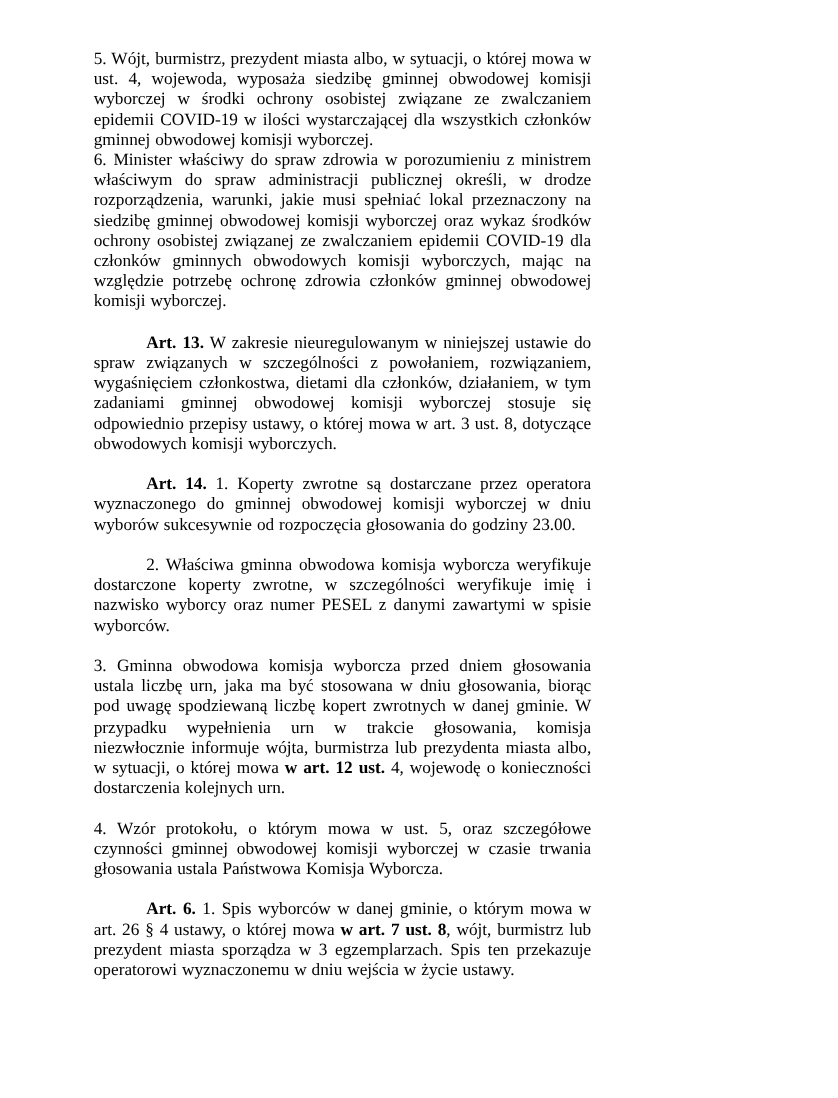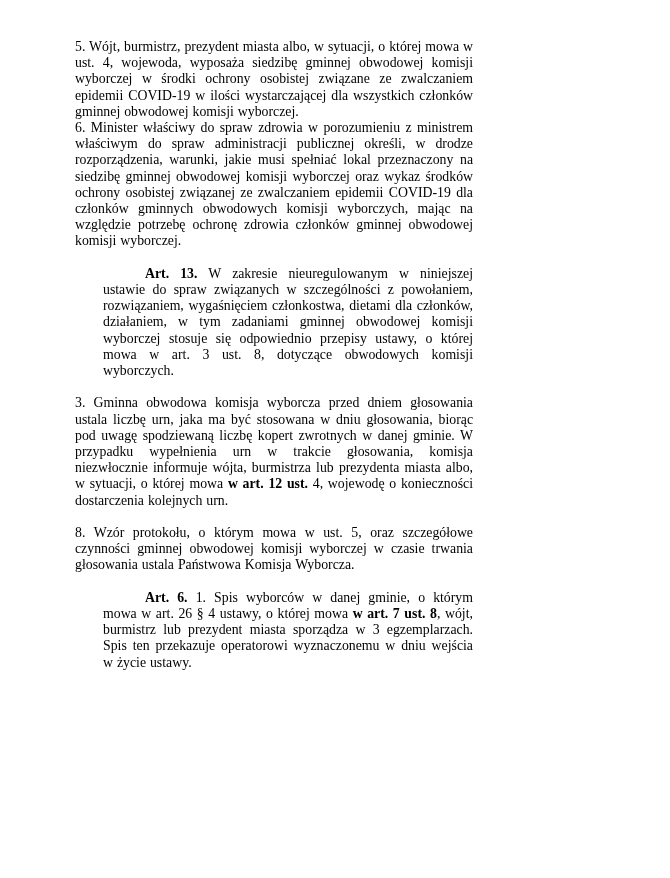--- a/index.html
+++ b/index.html
@@ -19,28 +19,30 @@
     background: #ffffff;
   }
   .doc p {
     margin: 0;
     font-size: 13.8px;
     line-height: 16.2px;
     text-align: justify;
     word-spacing: 0.5px;
   }
   .doc p.gap { margin-top: 16.2px; }
-  .doc p.indent { text-indent: 42px; margin-left: 28px; }
+  .doc p.indent { text-indent: 42px; }
   .doc b { font-weight: bold; }
 </style>
 </head>
 <body>
 
 <main class="page">
   <div class="doc" id="doc-body">
       <p><span>5. Wójt, burmistrz, prezydent miasta albo, w sytuacji, o której mowa w ust. 4, wojewoda, wyposaża siedzibę gminnej obwodowej komisji wyborczej w środki ochrony osobistej związane ze zwalczaniem epidemii COVID-19 w ilości wystarczającej dla wszystkich członków gminnej obwodowej komisji wyborczej.</span></p>
       <p><span>6. Minister właściwy do spraw zdrowia w porozumieniu z ministrem właściwym do spraw administracji publicznej określi, w drodze rozporządzenia, warunki, jakie musi spełniać lokal przeznaczony na siedzibę gminnej obwodowej komisji wyborczej oraz wykaz środków ochrony osobistej związanej ze zwalczaniem epidemii COVID-19 dla członków gminnych obwodowych komisji wyborczych, mając na względzie potrzebę ochronę zdrowia członków gminnej obwodowej komisji wyborczej.</span></p>
       <p class="indent gap"><b>Art. 13.</b><span> W zakresie nieuregulowanym w niniejszej ustawie do spraw związanych w szczególności z powołaniem, rozwiązaniem, wygaśnięciem członkostwa, dietami dla członków, działaniem, w tym zadaniami gminnej obwodowej komisji wyborczej stosuje się odpowiednio przepisy ustawy, o której mowa w art. 3 ust. 8, dotyczące obwodowych komisji wyborczych.</span></p>
+      <p class="indent gap"><b>Art. 14.</b><span> 1. Koperty zwrotne są dostarczane przez operatora wyznaczonego do gminnej obwodowej komisji wyborczej w dniu wyborów sukcesywnie od rozpoczęcia głosowania do godziny 23.00.</span></p>
+      <p class="indent gap"><span>2. Właściwa gminna obwodowa komisja wyborcza weryfikuje dostarczone koperty zwrotne, w szczególności weryfikuje imię i nazwisko wyborcy oraz numer PESEL z danymi zawartymi w spisie wyborców.</span></p>
       <p class="gap"><span>3. Gminna obwodowa komisja wyborcza przed dniem głosowania ustala liczbę urn, jaka ma być stosowana w dniu głosowania, biorąc pod uwagę spodziewaną liczbę kopert zwrotnych w danej gminie. W przypadku wypełnienia urn w trakcie głosowania, komisja niezwłocznie informuje wójta, burmistrza lub prezydenta miasta albo, w sytuacji, o której mowa </span><b>w art. 12 ust.</b><span> 4, wojewodę o konieczności dostarczenia kolejnych urn.</span></p>
-      <p class="gap"><span>8. Wzór protokołu, o którym mowa w ust. 5, oraz szczegółowe czynności gminnej obwodowej komisji wyborczej w czasie trwania głosowania ustala Państwowa Komisja Wyborcza.</span></p>
+      <p class="gap"><span>4. Wzór protokołu, o którym mowa w ust. 5, oraz szczegółowe czynności gminnej obwodowej komisji wyborczej w czasie trwania głosowania ustala Państwowa Komisja Wyborcza.</span></p>
       <p class="indent gap"><b>Art. 6.</b><span> 1. Spis wyborców w danej gminie, o którym mowa w art. 26 § 4 ustawy, o której mowa </span><b>w art. 7 ust. 8</b><span>, wójt, burmistrz lub prezydent miasta sporządza w 3 egzemplarzach. Spis ten przekazuje operatorowi wyznaczonemu w dniu wejścia w życie ustawy.</span></p>
     </div>
 </main>
 
 </body></html>

